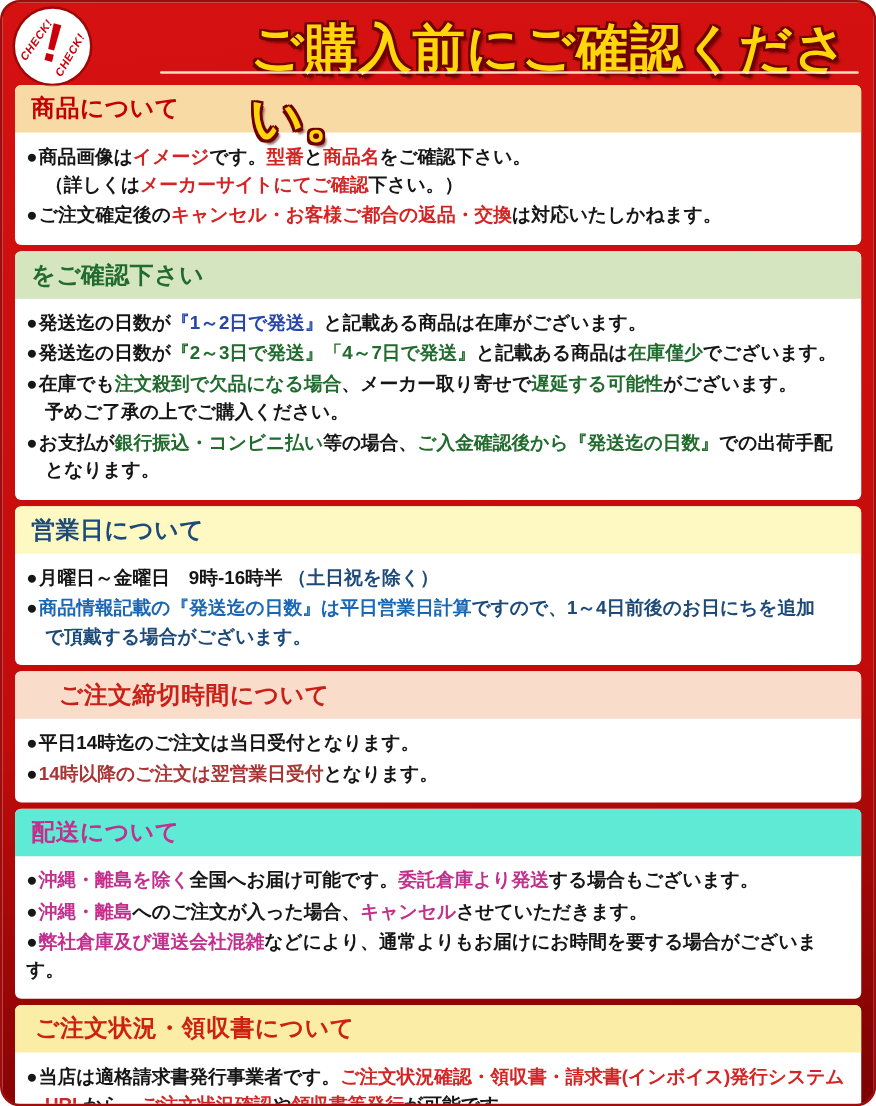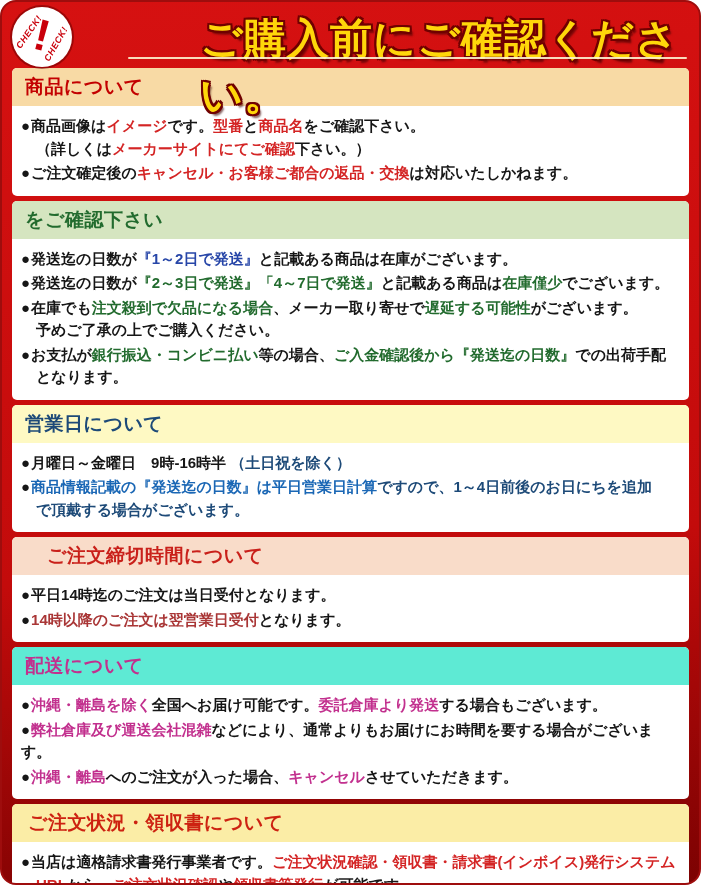--- a/index.html
+++ b/index.html
@@ -123,24 +123,24 @@
           </div>
         </div>
       </div>
       <div class="card">
         <div class="card-header" style="background: #5eead4; color: rgb(194, 48, 142);">配送について</div>
         <div class="card-body">
           <div class="bullet">
             <div class="line"><span class="marker">●</span><span style="color: rgb(194, 48, 142);">沖縄・離島を除く</span><span>全国へお届け可能です。</span><span style="color: rgb(194, 48, 142);">委託倉庫より発送</span><span>する場合もございます。</span></div>
           </div>
           <div class="bullet">
-            <div class="line"><span class="marker">●</span><span style="color: rgb(194, 48, 142);">弊社倉庫及び運送会社混雑</span><span>などにより、通常よりもお届けにお時間を要する場合がございます。</span></div>
+            <div class="line"><span class="marker">●</span><span style="color: rgb(194, 48, 142);">沖縄・離島</span><span>へのご注文が入った場合、</span><span style="color: rgb(194, 48, 142);">キャンセル</span><span>させていただきます。</span></div>
           </div>
           <div class="bullet">
-            <div class="line"><span class="marker">●</span><span style="color: rgb(194, 48, 142);">沖縄・離島</span><span>へのご注文が入った場合、</span><span style="color: rgb(194, 48, 142);">キャンセル</span><span>させていただきます。</span></div>
+            <div class="line"><span class="marker">●</span><span style="color: rgb(194, 48, 142);">弊社倉庫及び運送会社混雑</span><span>などにより、通常よりもお届けにお時間を要する場合がございます。</span></div>
           </div>
         </div>
       </div>
       <div class="card">
         <div class="card-header" style="background: rgb(251, 237, 166); color: rgb(205, 34, 17); padding-left: 16px;">ご注文状況・領収書について</div>
         <div class="card-body">
           <div class="bullet">
             <div class="line"><span class="marker">●</span><span>当店は適格請求書発行事業者です。</span><span style="color: rgb(212, 37, 37);">ご注文状況確認・領収書・請求書(インボイス)発行システム</span></div>
             <div class="line cont"><span style="color: rgb(212, 37, 37);">URL</span><span>から、</span><span style="color: rgb(212, 37, 37);">ご注文状況確認</span><span>や</span><span style="color: rgb(212, 37, 37);">領収書等発行</span><span>が可能です。</span></div>
           </div>

